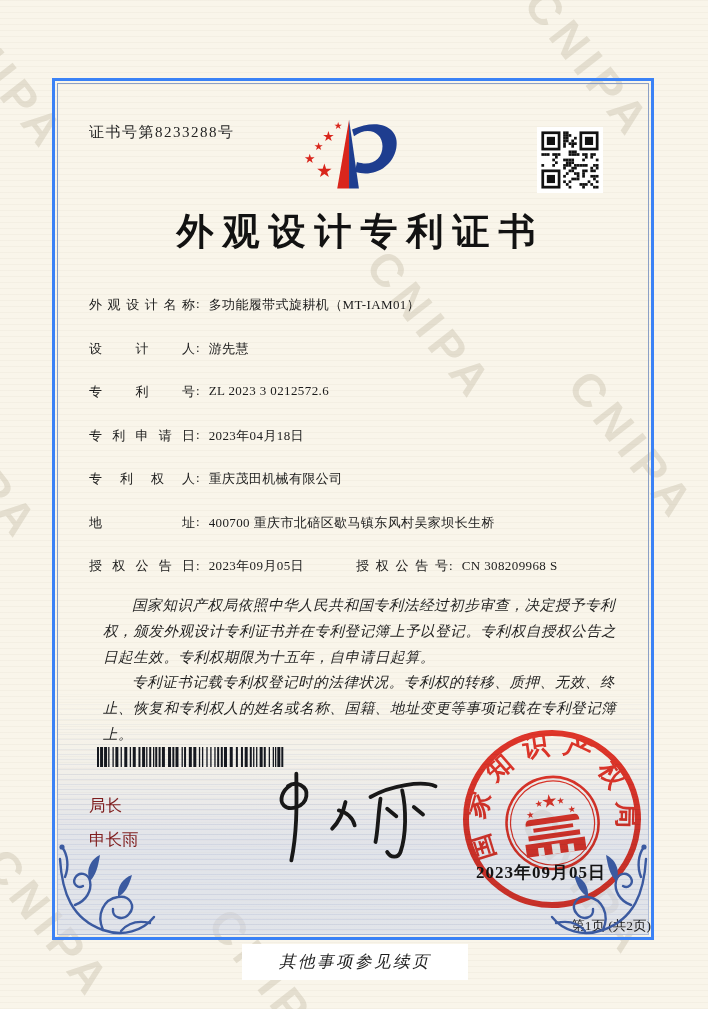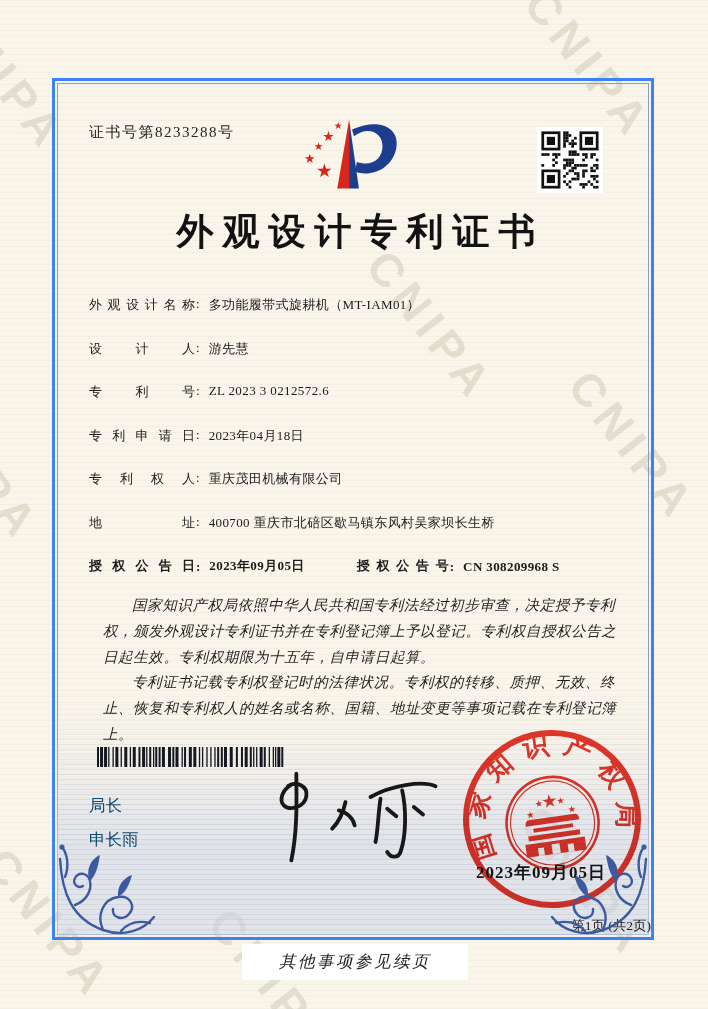--- a/index.html
+++ b/index.html
@@ -42,37 +42,37 @@
   }
   .cert-no{position:absolute;top:42px;left:34px;font-size:15px;letter-spacing:1.5px;color:#242424;}
   .logo{position:absolute;top:34px;left:50%;transform:translateX(-50%);width:118px;height:84px;}
   .qr{position:absolute;top:46px;left:482px;width:66px;height:66px;background:#fff;}
   .title{
     position:absolute;top:126px;left:0;right:0;text-align:center;
     font-size:37px;font-weight:bold;letter-spacing:9px;padding-left:15px;color:#121212;
   }
   .fields{position:absolute;top:215px;left:34px;right:24px;}
   .frow{height:43.5px;display:flex;align-items:flex-start;font-size:13px;color:#1b1b1b;}
-  .fgroup{display:flex;align-items:flex-end;font-weight:bold;}
+  .fgroup{display:flex;align-items:center;}
   .flabel{display:inline-block;width:106px;text-align:justify;text-align-last:justify;}
   .colon{margin:0 9px 0 1px;}
   .fval{letter-spacing:.4px;white-space:nowrap;}
   .fgroup.second{margin-left:52px;}
   .fgroup.second .flabel{width:92px;}
   .paragraphs{
     position:absolute;top:512px;left:34px;right:26px;
     font-size:14.5px;line-height:1.78;font-style:italic;letter-spacing:.6px;color:#1f1f1f;margin-left:14px;
   }
   .paragraphs p{margin:0;text-indent:2em;}
   .barcode{position:absolute;top:666px;left:42px;width:190px;height:20px;}
   .signature{position:absolute;top:686px;left:198px;width:195px;height:100px;}
   .signer{
     position:absolute;top:714px;left:34px;
     font-family:"Liberation Sans","DejaVu Sans",sans-serif;
-    font-size:16.5px;color:#0c4a6e;
+    font-size:16.5px;color:#7f1d1d;
   }
   .signer .line2{margin-top:12px;}
   .seal{
     position:absolute;top:645px;left:404px;width:186px;height:186px;
     transform:rotate(-8deg);mix-blend-mode:multiply;opacity:.95;
   }
   .seal-date{
     position:absolute;top:780px;left:366px;width:240px;text-align:center;
     font-size:17px;font-weight:bold;letter-spacing:1px;color:#141414;z-index:2;
   }

